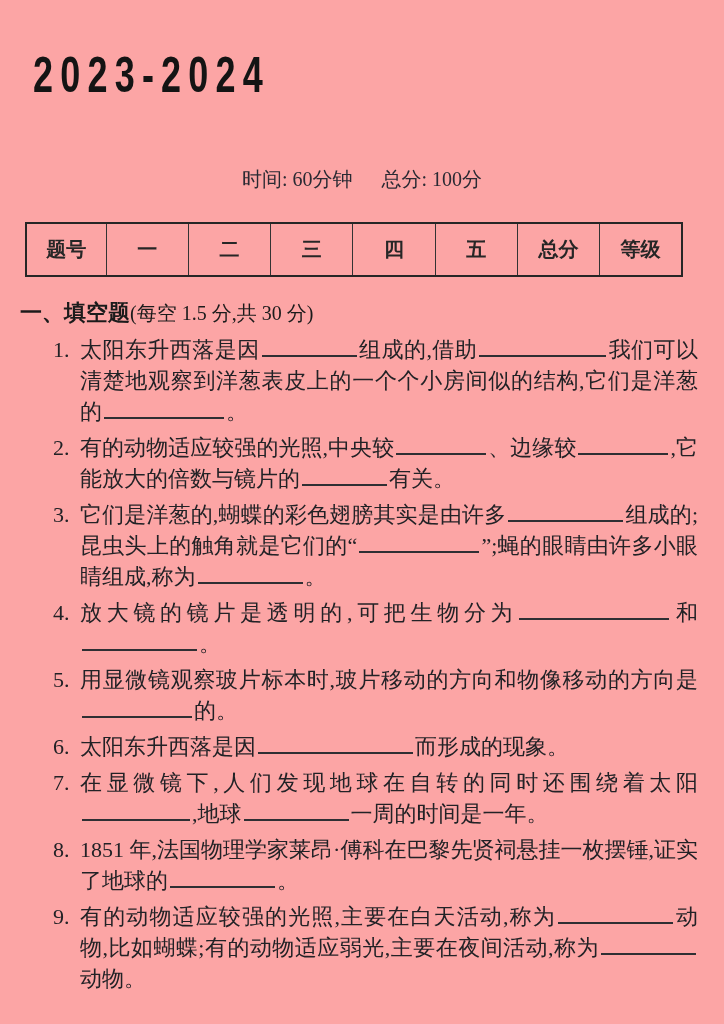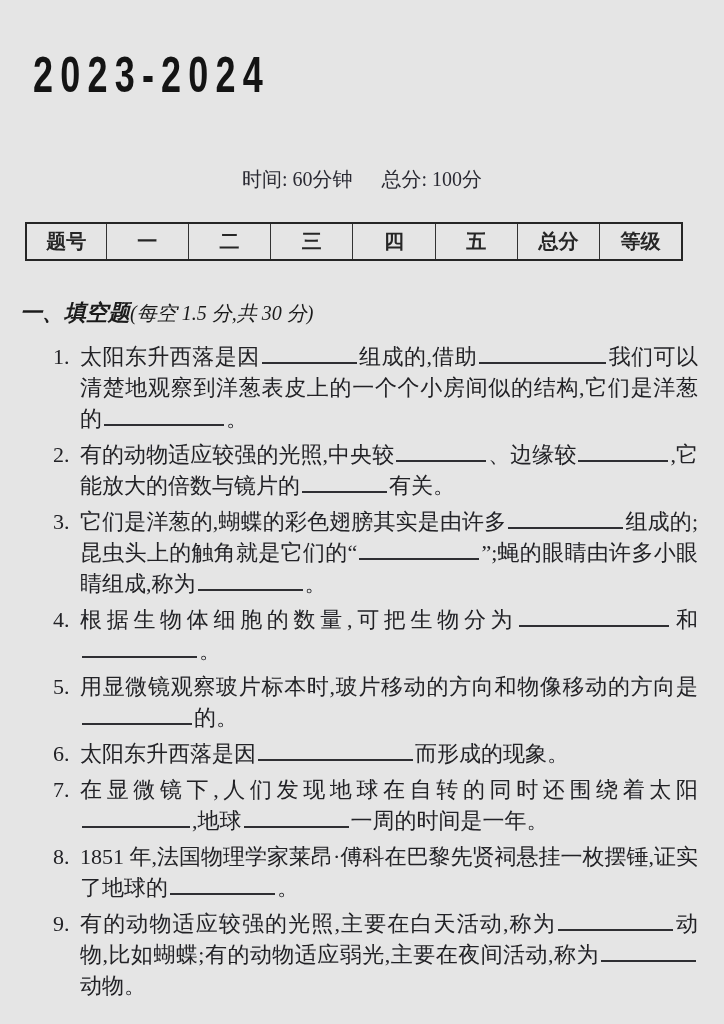--- a/index.html
+++ b/index.html
@@ -4,21 +4,21 @@
 <style>
   html, body {
     margin: 0;
     padding: 0;
     background: #ffffff;
   }
   .page {
     position: relative;
     width: 724px;
     height: 1024px;
-    background: #e5e5e5;
+    background: #fca5a5;
     font-family: "Liberation Serif", serif;
     color: #1e1e1e;
     overflow: hidden;
   }
   .year-title {
     position: absolute;
     left: 33px;
     top: 46px;
     font-family: "Liberation Sans", sans-serif;
     font-weight: 700;
@@ -50,38 +50,37 @@
     font-family: "Liberation Sans", sans-serif;
     font-weight: 600;
     font-size: 20px;
     color: #262626;
     border: 2.5px solid #262626;
   }
   table.score-table td {
     border: 1px solid #333333;
     text-align: center;
     vertical-align: middle;
-    padding: 0;
+    padding: 8px;
   }
   tr.header-row td { height: 35px; }
   tr.score-row td  { height: 29px; }
 
   .content {
     position: absolute;
     left: 20px;
     top: 298px;
     width: 678px;
   }
   .section-title {
     font-size: 21px;
     line-height: 30px;
-    margin-bottom: 13px;
+    margin-bottom: 6px;
     color: #1b1b1b;
     white-space: nowrap;
-    font-style: italic;
   }
   .sec-head {
     font-family: "Liberation Sans", sans-serif;
     font-weight: 700;
     font-size: 22px;
   }
   .sec-note { font-size: 20px; }
 
   .question {
     position: relative;
@@ -143,21 +142,21 @@
   </table>
 
   <div class="content">
     <div class="section-title">
       <span class="sec-head">一、填空题</span><span class="sec-note">(每空 1.5 分,共 30 分)</span>
     </div>
     <div id="questions">
         <div class="question"><span class="q-num">1.</span><span>太阳东升西落是因</span><span class="blank" style="width: 95px;"></span><span>组成的,借助</span><span class="blank" style="width: 127px;"></span><span>我们可以清楚地观察到洋葱表皮上的一个个小房间似的结构,它们是洋葱的</span><span class="blank" style="width: 120px;"></span><span>。</span></div>
         <div class="question"><span class="q-num">2.</span><span>有的动物适应较强的光照,中央较</span><span class="blank" style="width: 90px;"></span><span>、边缘较</span><span class="blank" style="width: 90px;"></span><span>,它能放大的倍数与镜片的</span><span class="blank" style="width: 85px;"></span><span>有关。</span></div>
         <div class="question"><span class="q-num">3.</span><span>它们是洋葱的,蝴蝶的彩色翅膀其实是由许多</span><span class="blank" style="width: 115px;"></span><span>组成的;昆虫头上的触角就是它们的“</span><span class="blank" style="width: 120px;"></span><span>”;蝇的眼睛由许多小眼睛组成,称为</span><span class="blank" style="width: 105px;"></span><span>。</span></div>
-        <div class="question"><span class="q-num">4.</span><span>根据生物体细胞的数量,可把生物分为</span><span class="blank" style="width: 150px;"></span><span>和</span><span class="blank" style="width: 115px;"></span><span>。</span></div>
+        <div class="question"><span class="q-num">4.</span><span>放大镜的镜片是透明的,可把生物分为</span><span class="blank" style="width: 150px;"></span><span>和</span><span class="blank" style="width: 115px;"></span><span>。</span></div>
         <div class="question"><span class="q-num">5.</span><span>用显微镜观察玻片标本时,玻片移动的方向和物像移动的方向是</span><span class="blank" style="width: 110px;"></span><span>的。</span></div>
         <div class="question"><span class="q-num">6.</span><span>太阳东升西落是因</span><span class="blank" style="width: 155px;"></span><span>而形成的现象。</span></div>
         <div class="question"><span class="q-num">7.</span><span>在显微镜下,人们发现地球在自转的同时还围绕着太阳</span><span class="blank" style="width: 108px;"></span><span>,地球</span><span class="blank" style="width: 105px;"></span><span>一周的时间是一年。</span></div>
         <div class="question"><span class="q-num">8.</span><span>1851 年,法国物理学家莱昂·傅科在巴黎先贤祠悬挂一枚摆锤,证实了地球的</span><span class="blank" style="width: 105px;"></span><span>。</span></div>
         <div class="question"><span class="q-num">9.</span><span>有的动物适应较强的光照,主要在白天活动,称为</span><span class="blank" style="width: 115px;"></span><span>动物,比如蝴蝶;有的动物适应弱光,主要在夜间活动,称为</span><span class="blank" style="width: 95px;"></span><span>动物。</span></div>
       </div>
   </div>
 
 </div>
 

